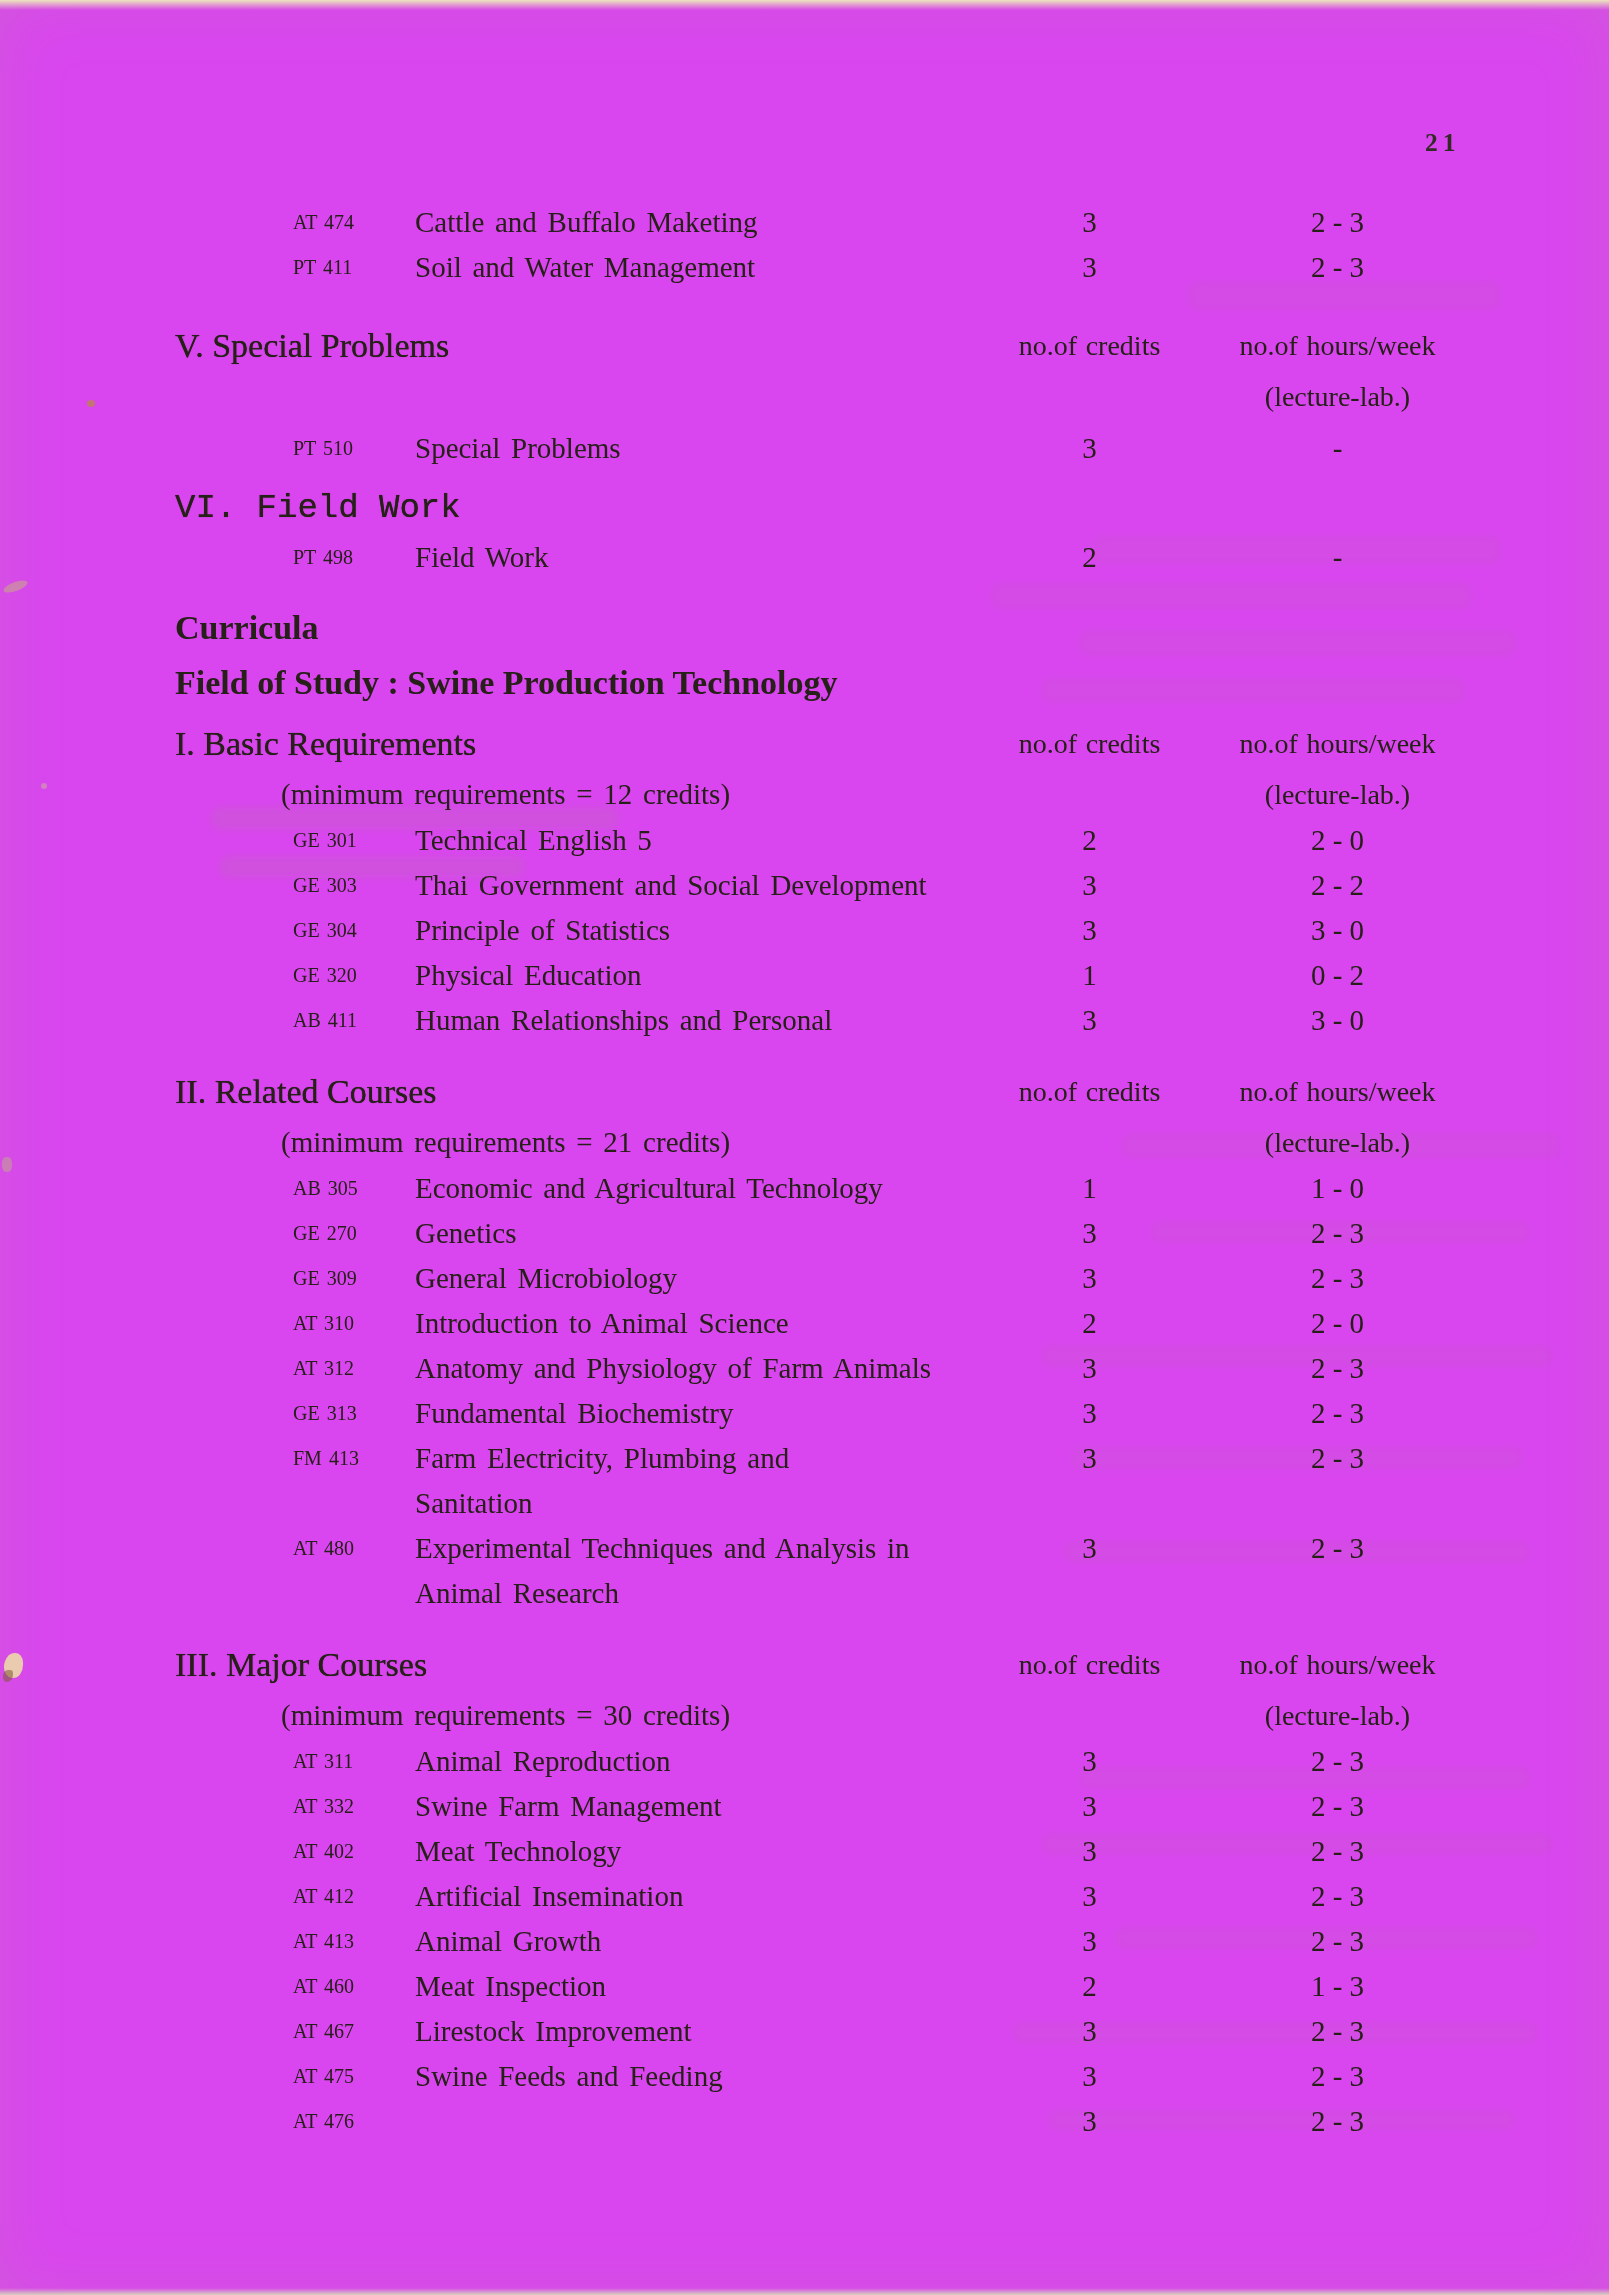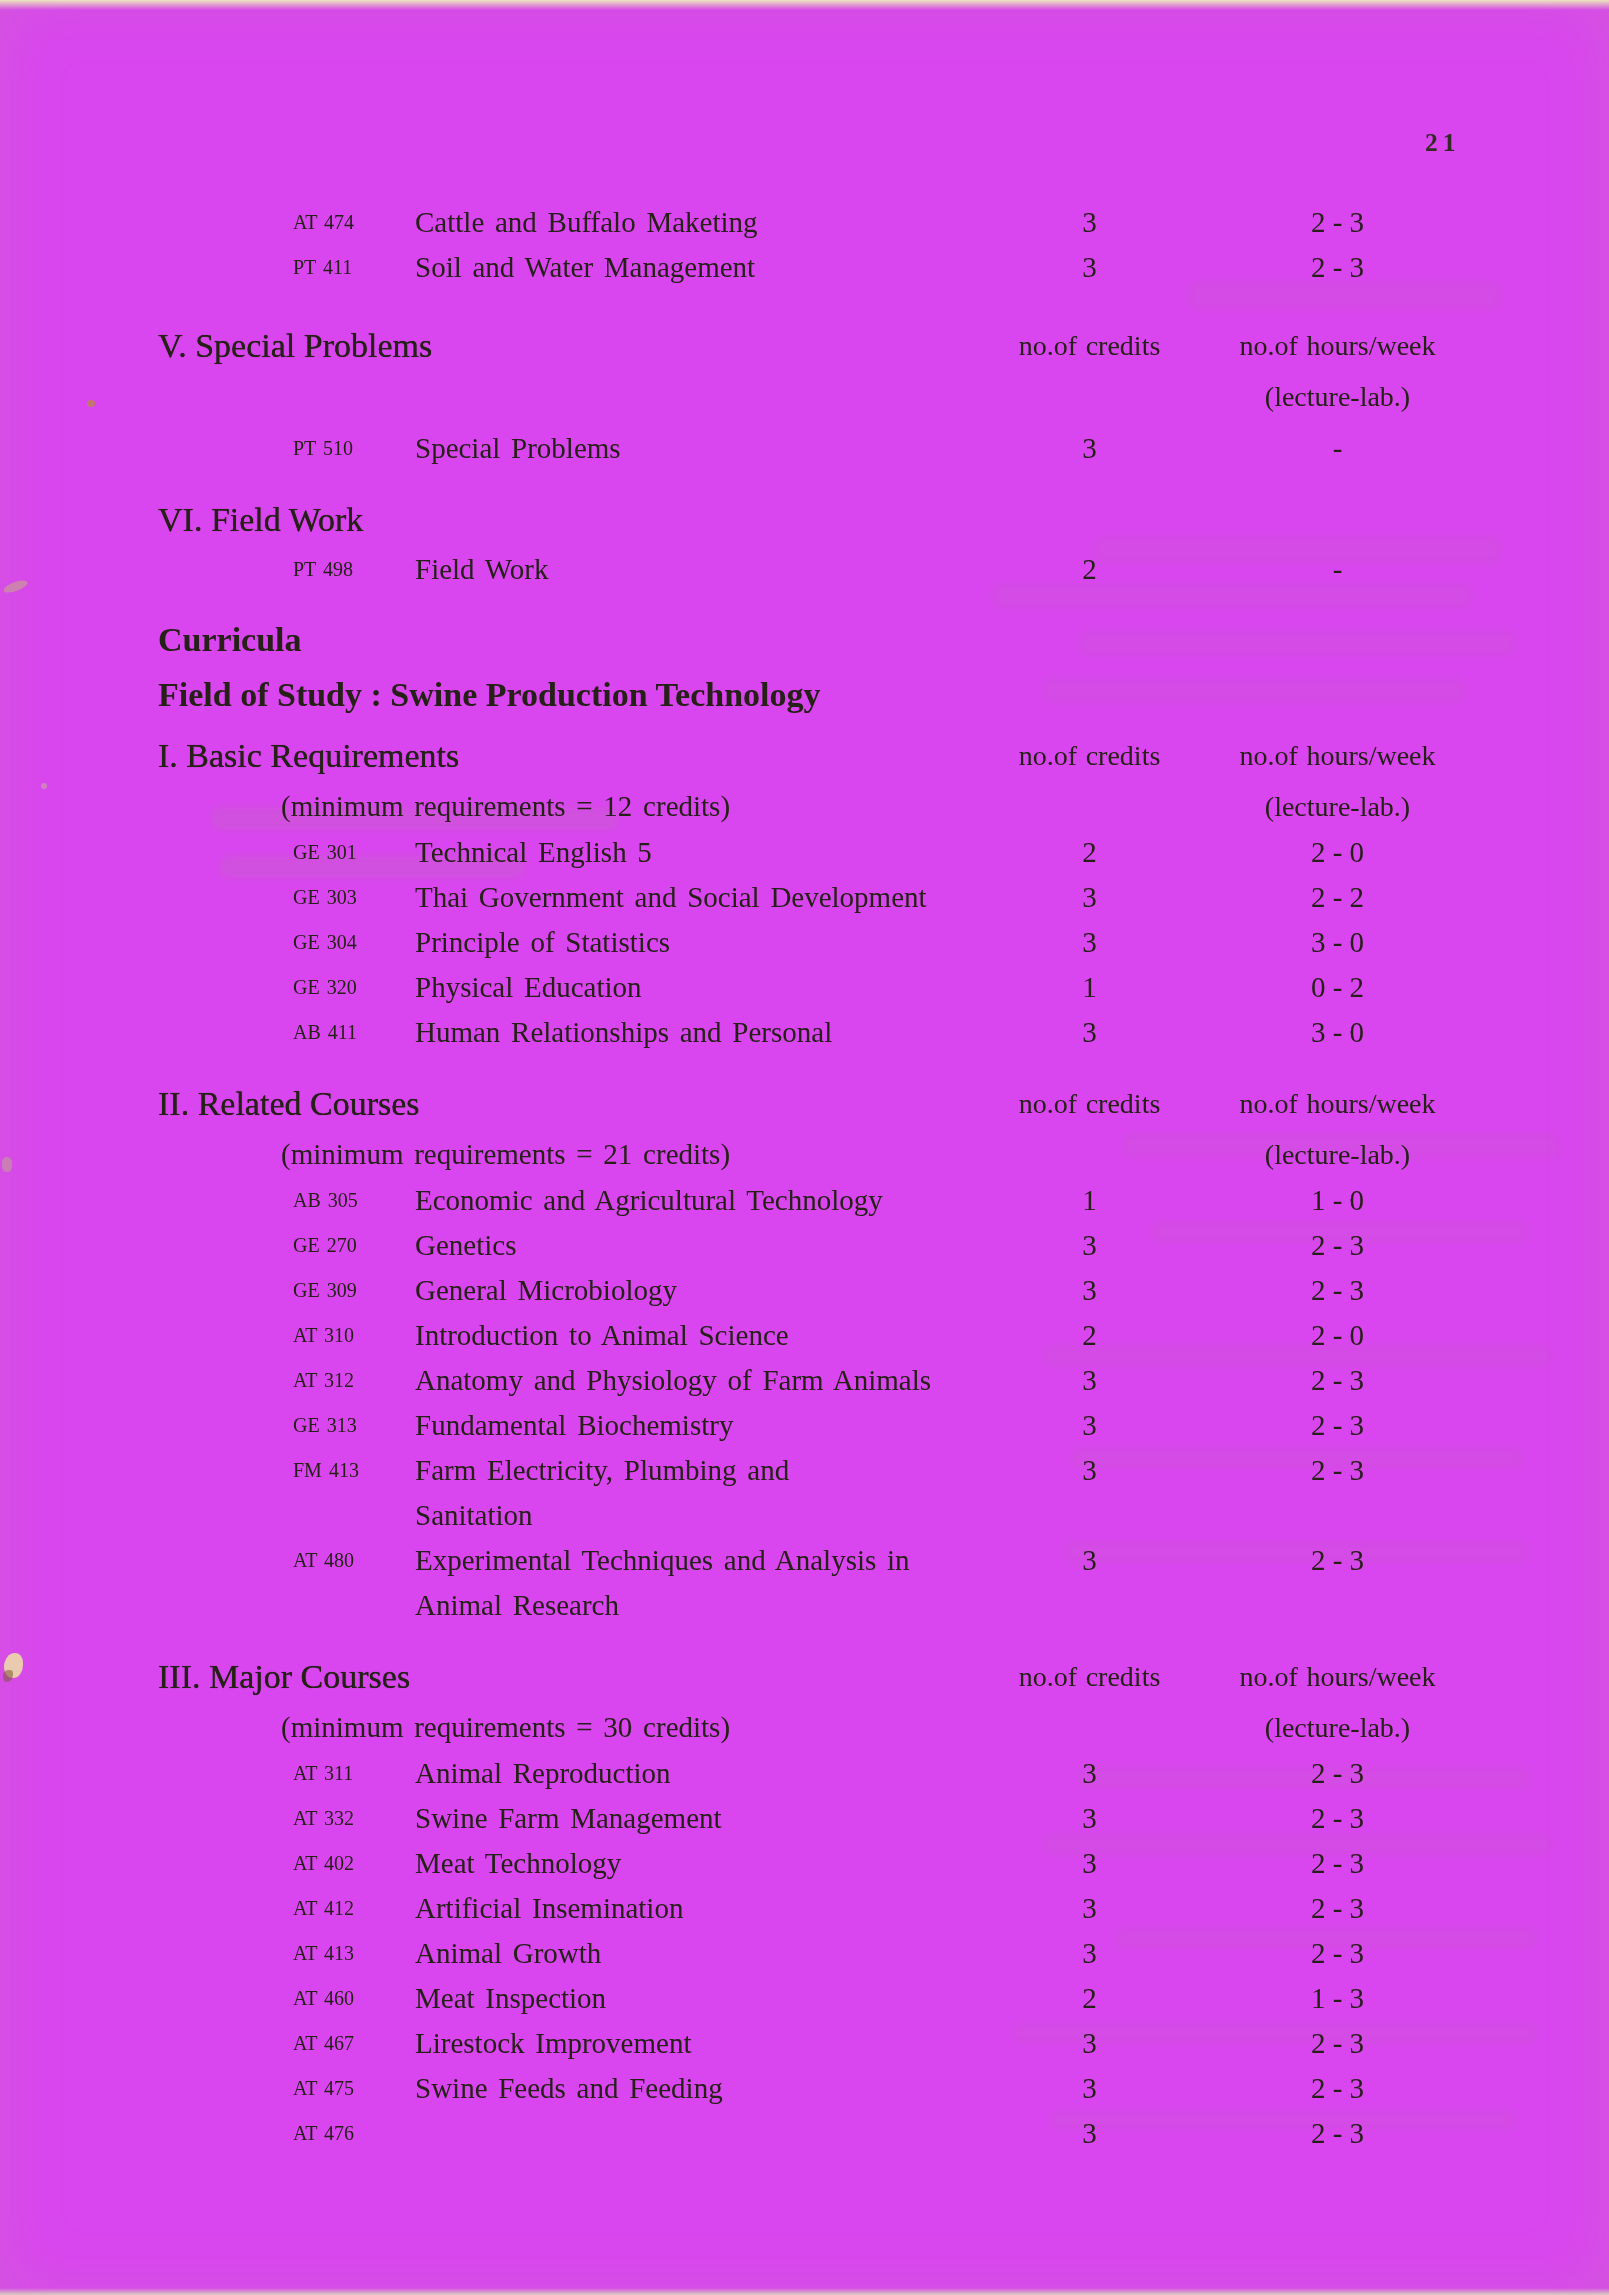--- a/index.html
+++ b/index.html
@@ -23,40 +23,40 @@
     font-size:25.5px;font-weight:700;letter-spacing:5.1px;color:#332c26;
   }
 
   .content{position:absolute;top:200px;left:0;right:0;}
 
   .line{position:relative;height:45px;line-height:45px;}
   .sub-line{height:47px;line-height:47px;}
   .head-line{height:54px;line-height:54px;margin-top:34px;}
 
   .heading{
-    position:absolute;left:158px;top:0;margin:0;
+    position:absolute;left:175px;top:0;margin:0;
     font-size:34px;font-weight:400;line-height:inherit;
     text-shadow:0 0 0.7px currentColor;
     white-space:nowrap;
   }
   .code{position:absolute;left:281px;font-size:20px;white-space:nowrap;word-spacing:.1em;margin-left:12px;}
   .title{position:absolute;left:415px;font-size:29px;white-space:nowrap;word-spacing:.12em;}
   .note{position:absolute;left:281px;font-size:29px;white-space:nowrap;word-spacing:.12em;}
   .col{position:absolute;text-align:center;white-space:nowrap;}
   .credits-col{left:991px;width:197px;}
   .hours-col{left:1221px;width:233px;}
   .hdr{font-size:28px;word-spacing:.06em;}
   .val{font-size:29px;}
 
   .field-title .line{height:55px;line-height:55px;}
   .field-title .heading{font-size:34px;font-weight:700;text-shadow:none;}
   .blk-0 .rows{margin-top:0;}
   .blk-1 .head-line{margin-top:29px;}
   .blk-1 .rows{margin-top:5.8px;}
-  .blk-2 .head-line{margin-top:22px;}
+  .blk-2 .head-line{margin-top:10px;font-family:Liberation Mono, monospace;}
   .blk-3{margin-top:20.4px;}
   .blk-4 .head-line{margin-top:7.3px;padding-left:40px;}
   .blk-5 .head-line{margin-top:22px;}
   .blk-6 .head-line{margin-top:22px;}
 
   
   .ghost{position:absolute;background:rgba(152,143,98,.07);filter:blur(3.6px);border-radius:10.2px;}
   .ghost.green{background:rgba(148,162,92,.11);}
   .speck{position:absolute;}
 </style>

